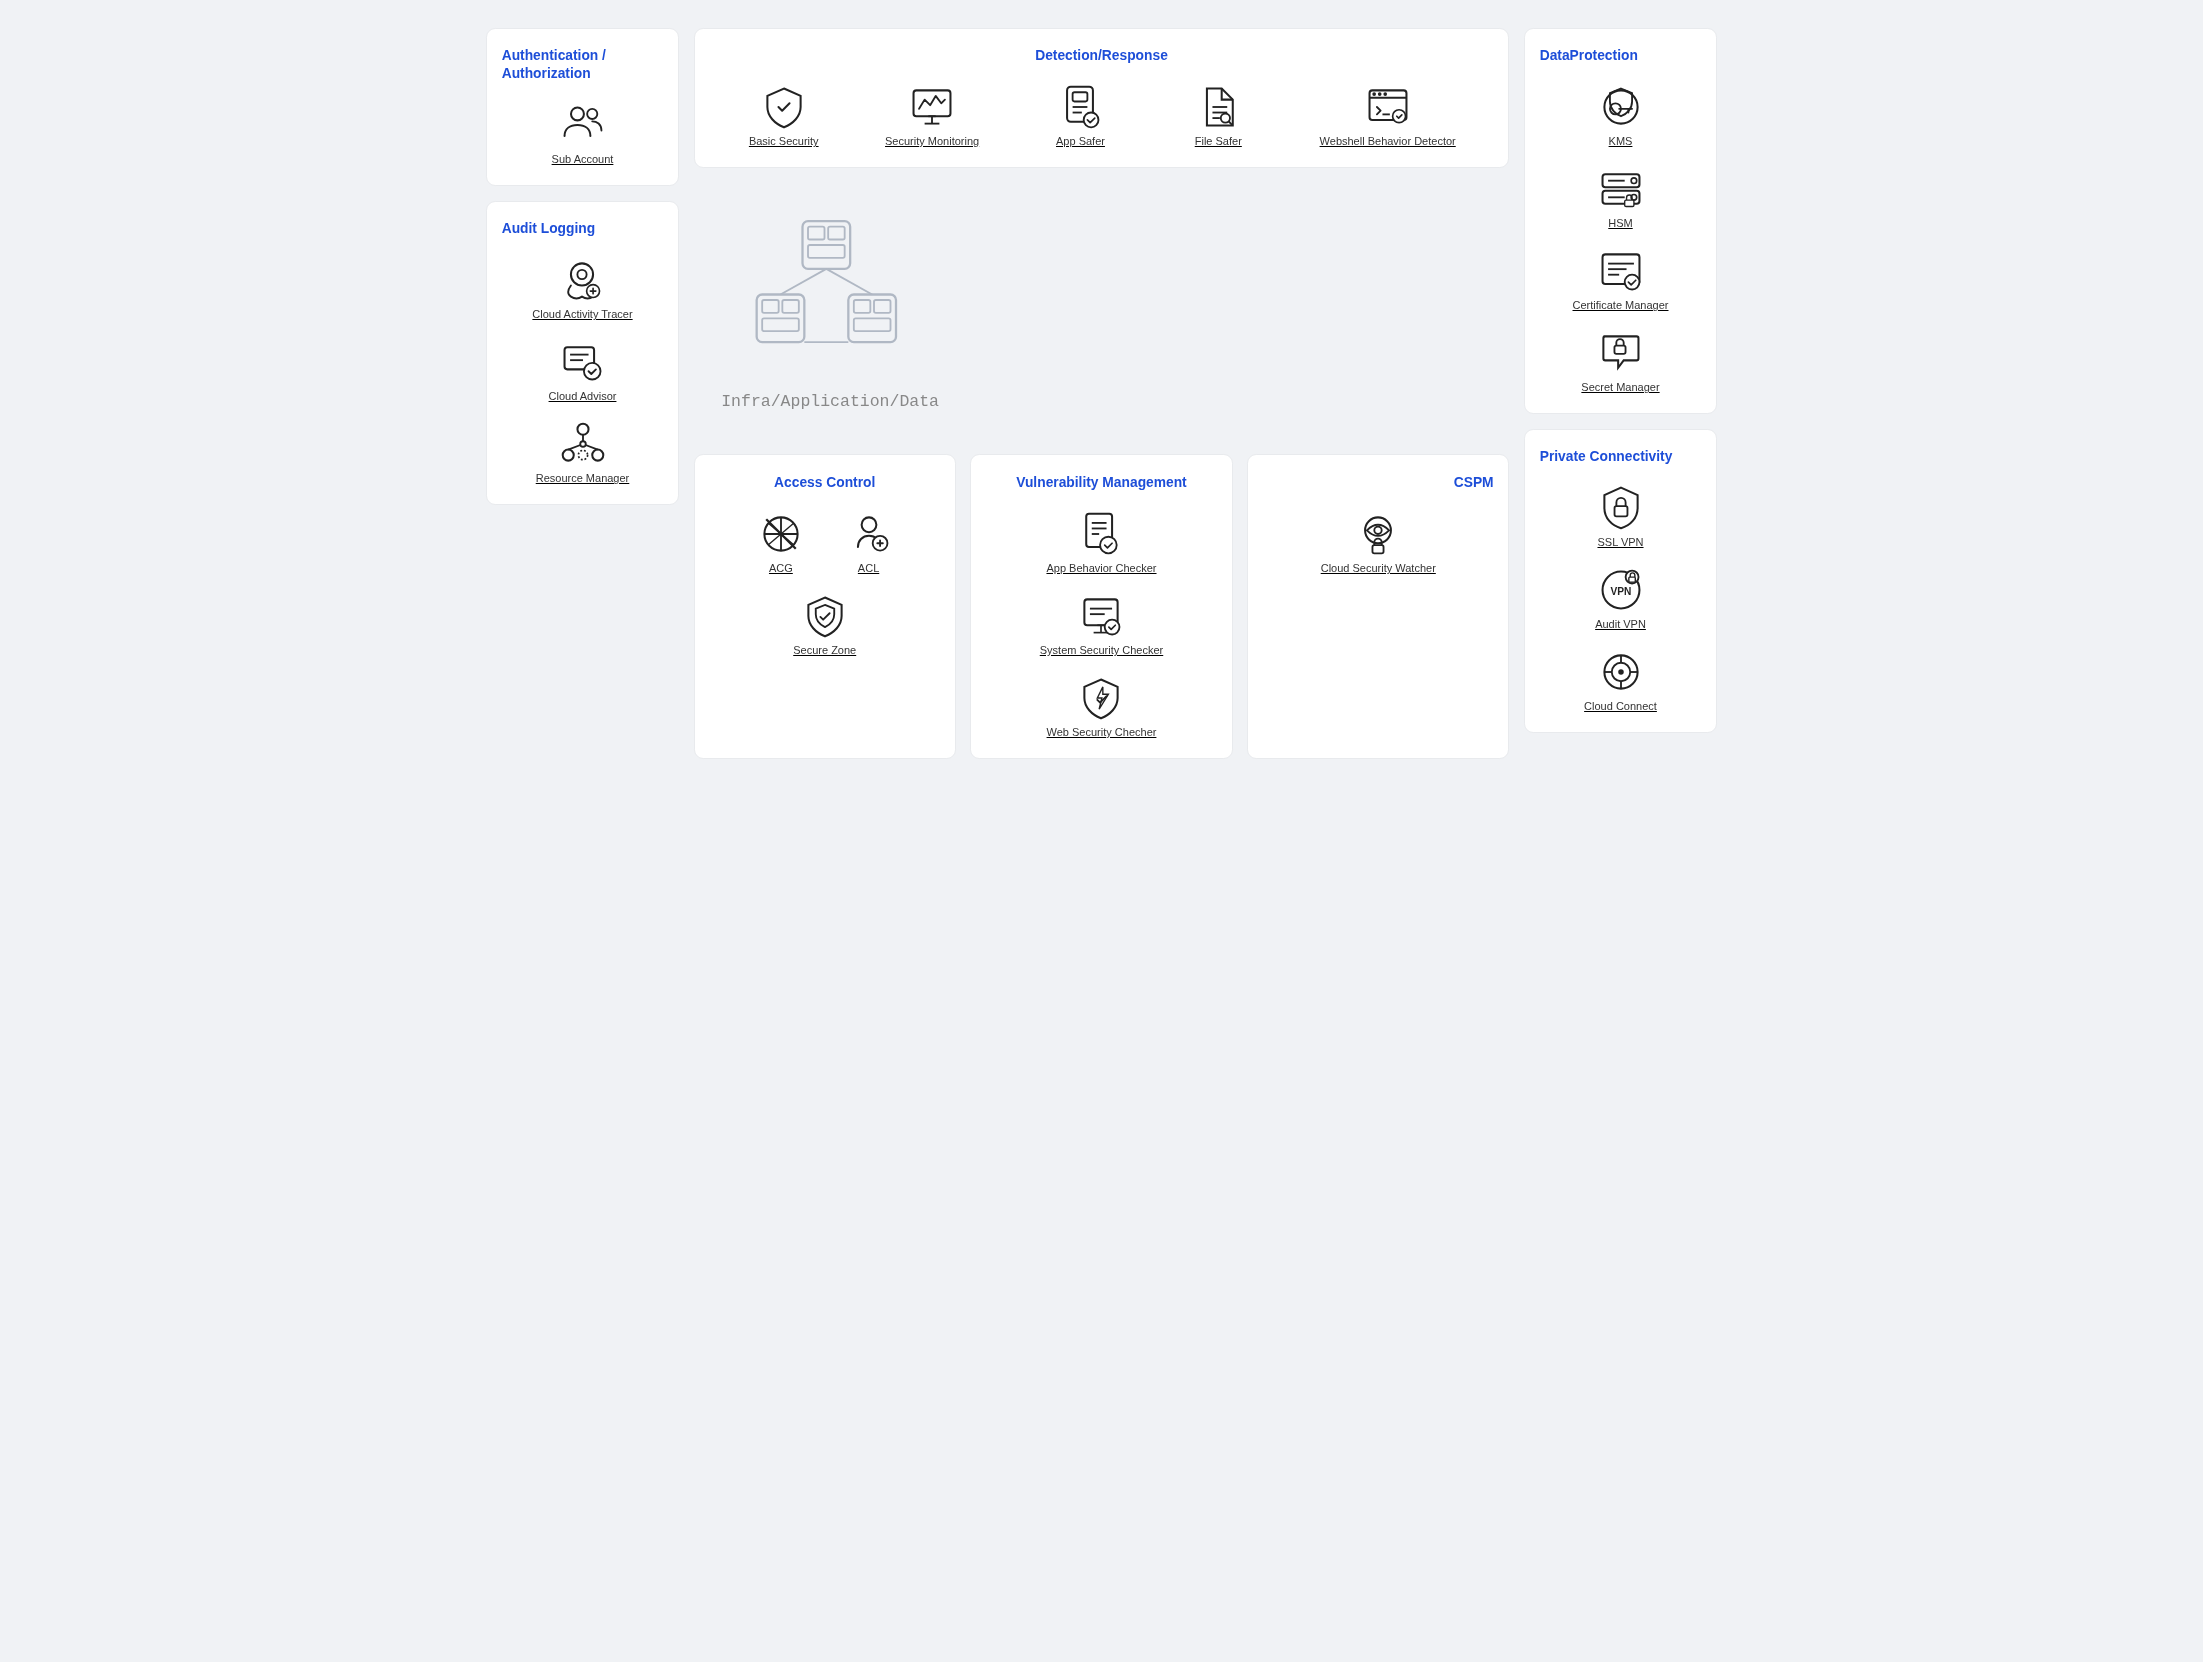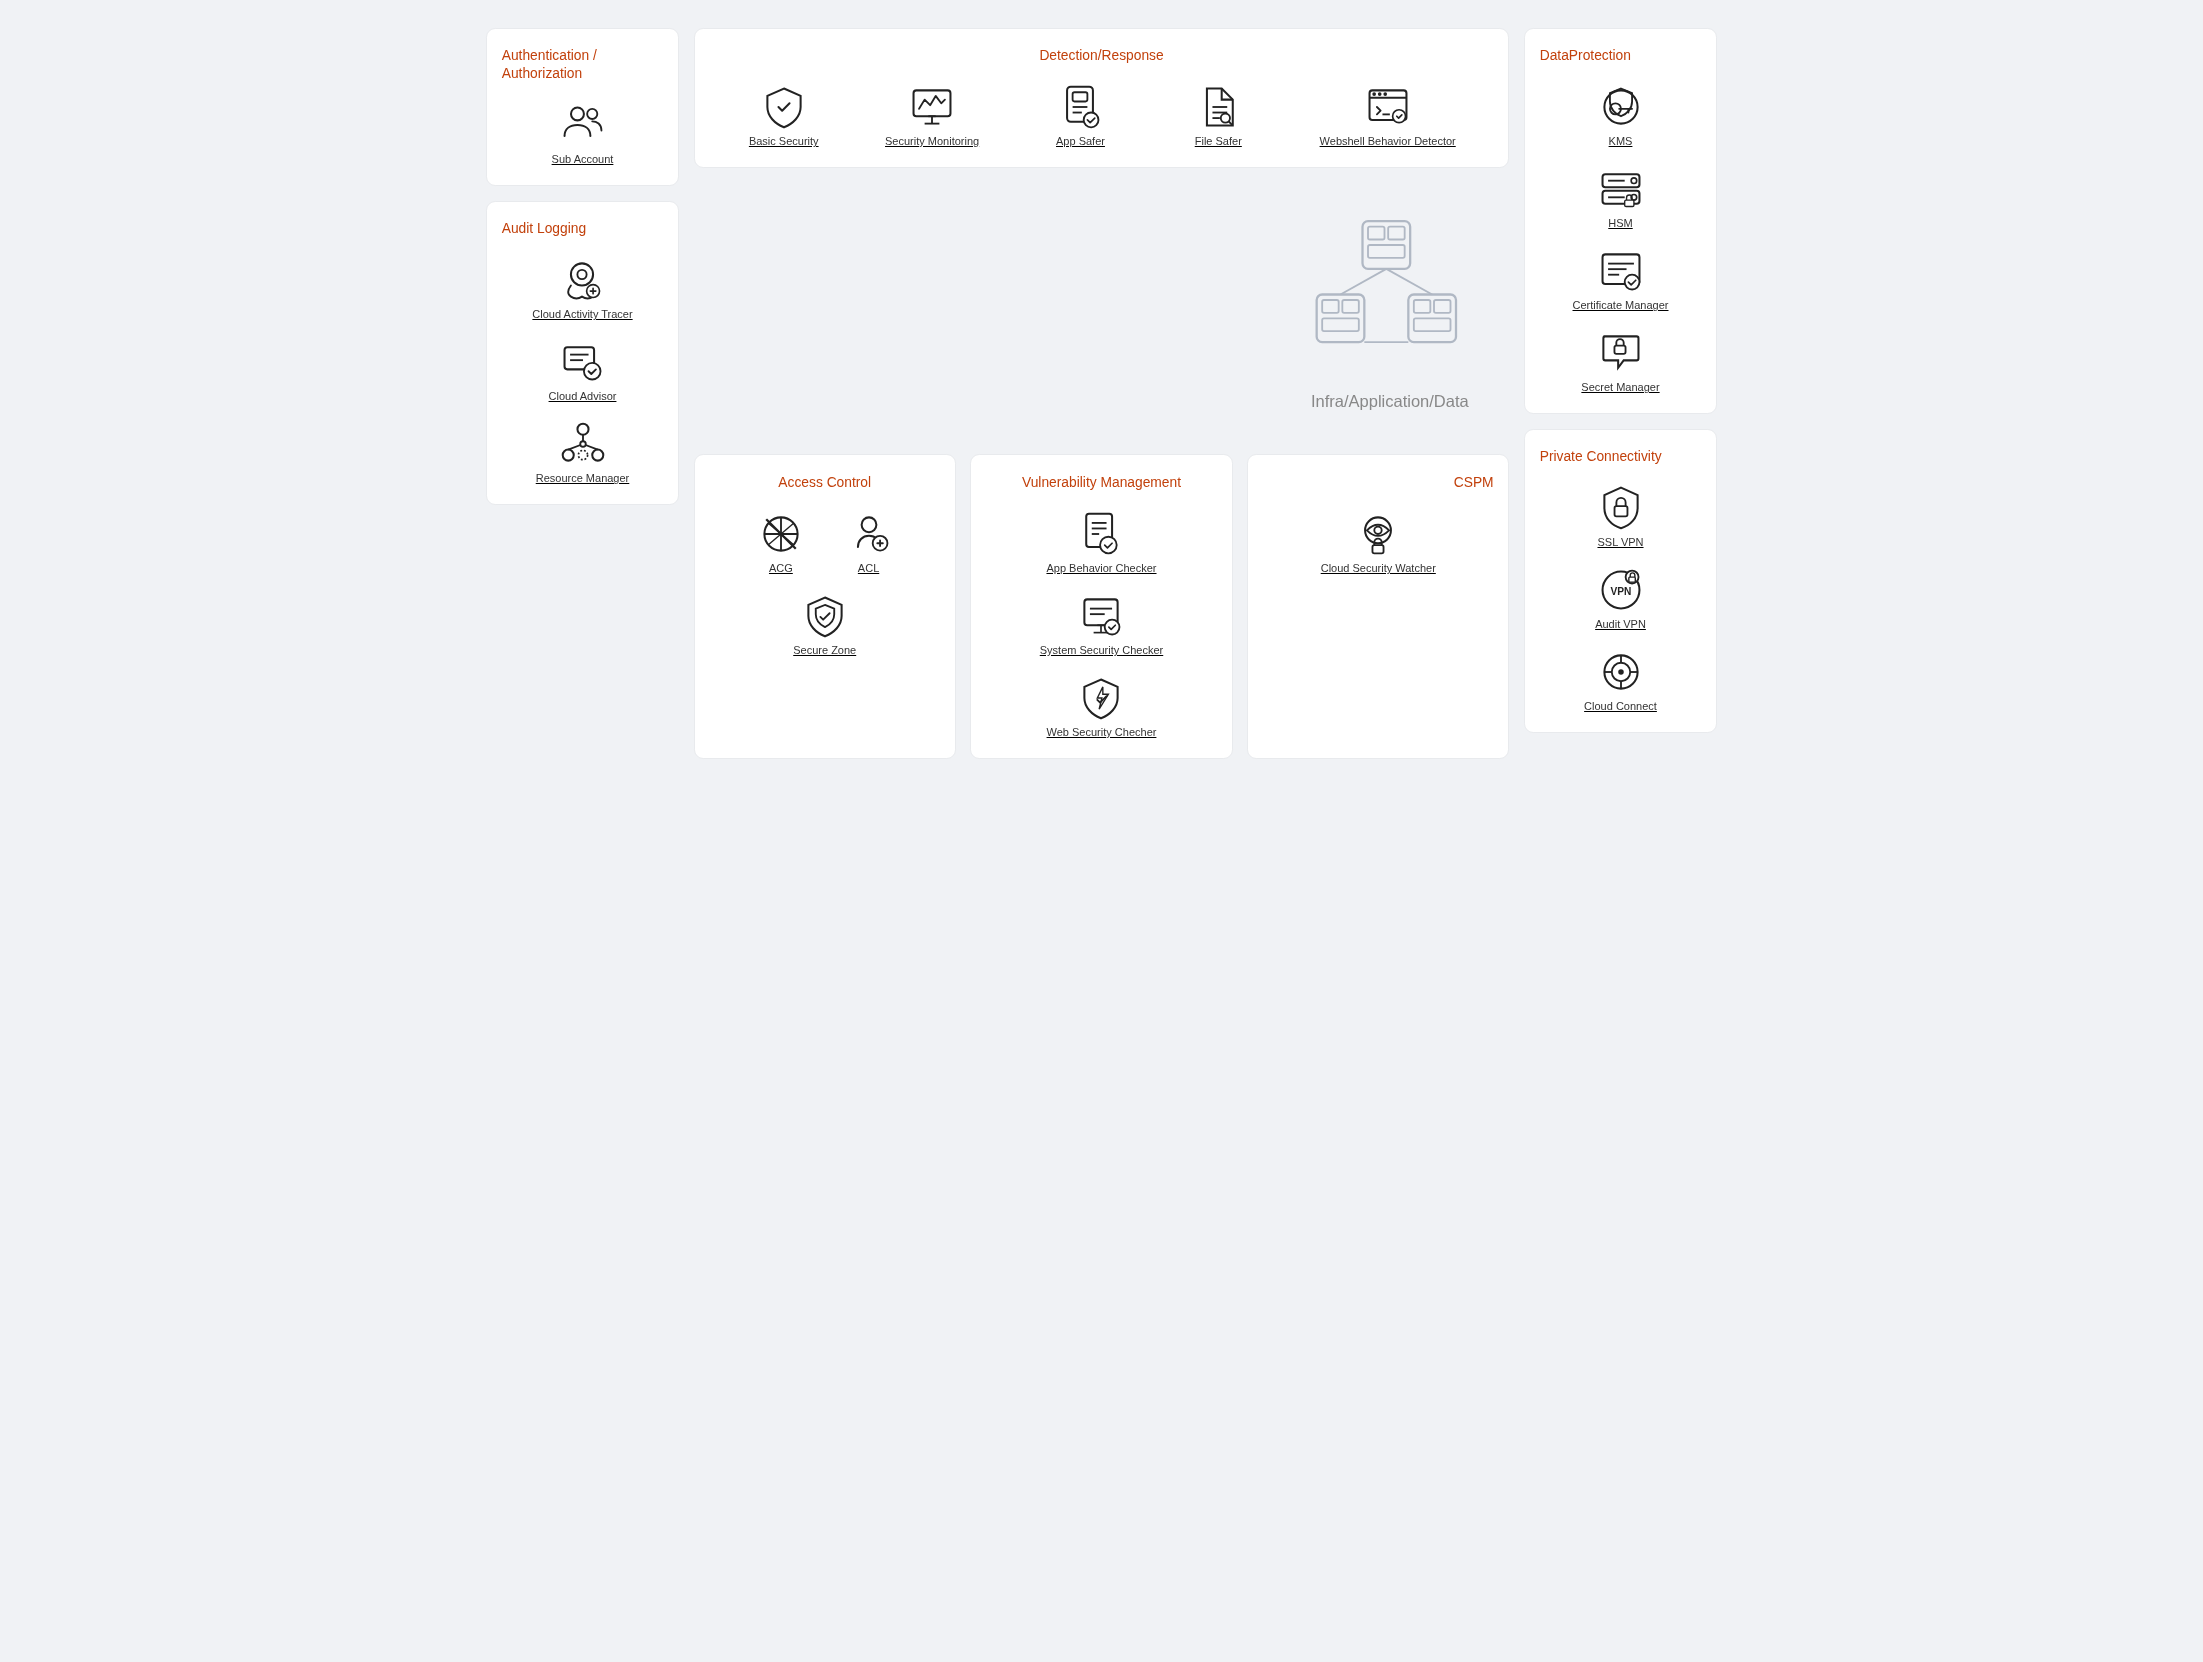--- a/index.html
+++ b/index.html
@@ -18,22 +18,22 @@
       margin: 0 auto;
     }
     .card {
       background: #fff;
       border-radius: 9.2px;
       padding: 18.4px 14.7px;
       border: 0.9px solid #e8eaed;
     }
     .card-title {
       font-size: 13.8px;
-      font-weight: 400;
-      color: #c2410c;
+      font-weight: 700;
+      color: #1d4ed8;
       margin-bottom: 16.5px;
       line-height: 1.3;
     }
     .icon-grid {
       display: flex;
       flex-wrap: wrap;
       gap: 14.7px;
       justify-content: center;
     }
     .icon-item {
@@ -80,24 +80,25 @@
     }
     .detection-card {
       padding: 18.4px 27.5px;
     }
     .detection-card .icon-grid {
       justify-content: space-around;
     }
     .center-middle {
       display: flex;
       align-items: center;
-      justify-content: flex-end;
+      justify-content: flex-start;
       flex: 1;
       min-height: 257px;
       padding: 27.5px;
+      font-family: Liberation Mono, monospace;
     }
     .center-bottom-row {
       display: grid;
       grid-template-columns: 1fr 1fr 1fr;
       gap: 14.7px;
     }
     .infra-center {
       display: flex;
       flex-direction: column;
       align-items: center;

